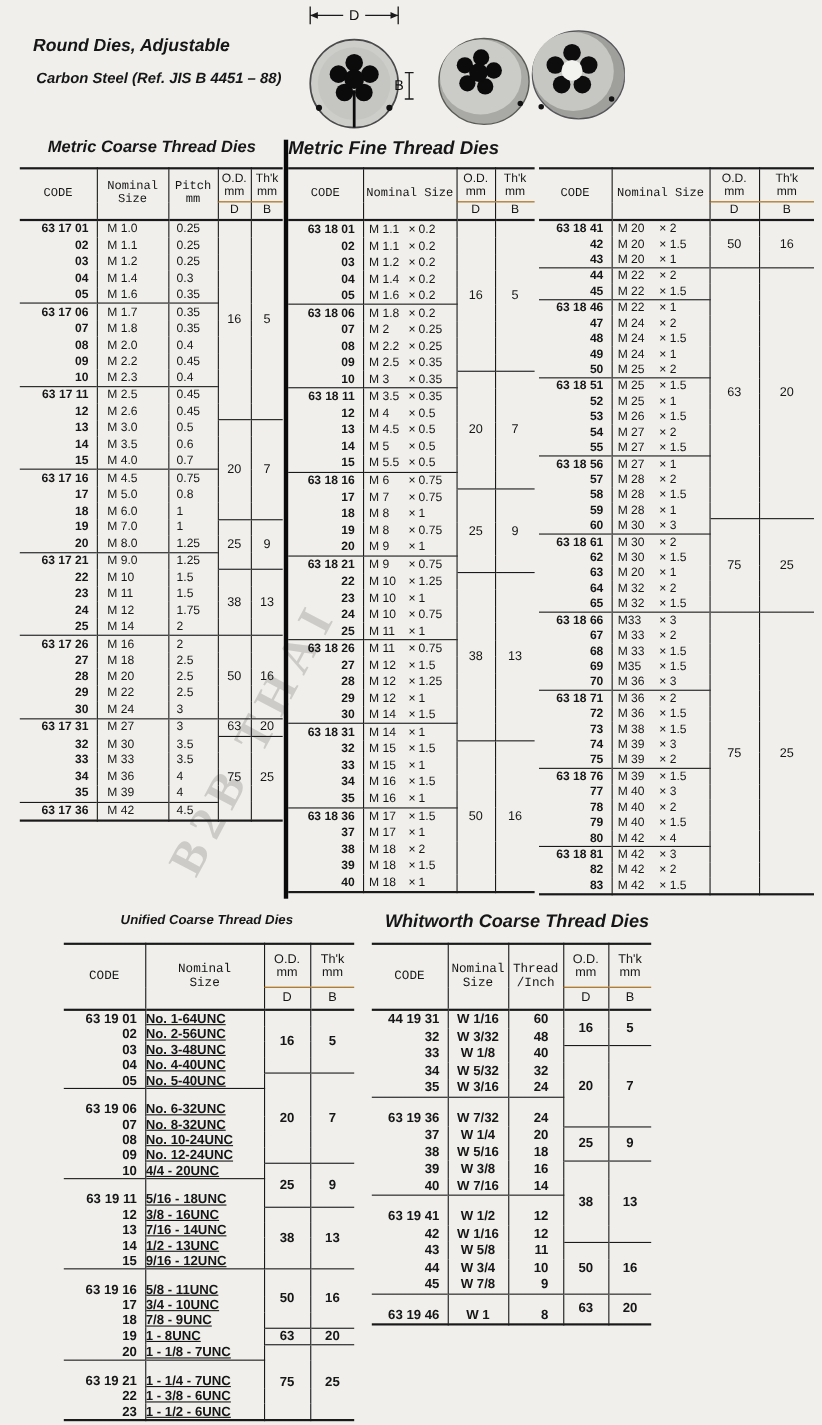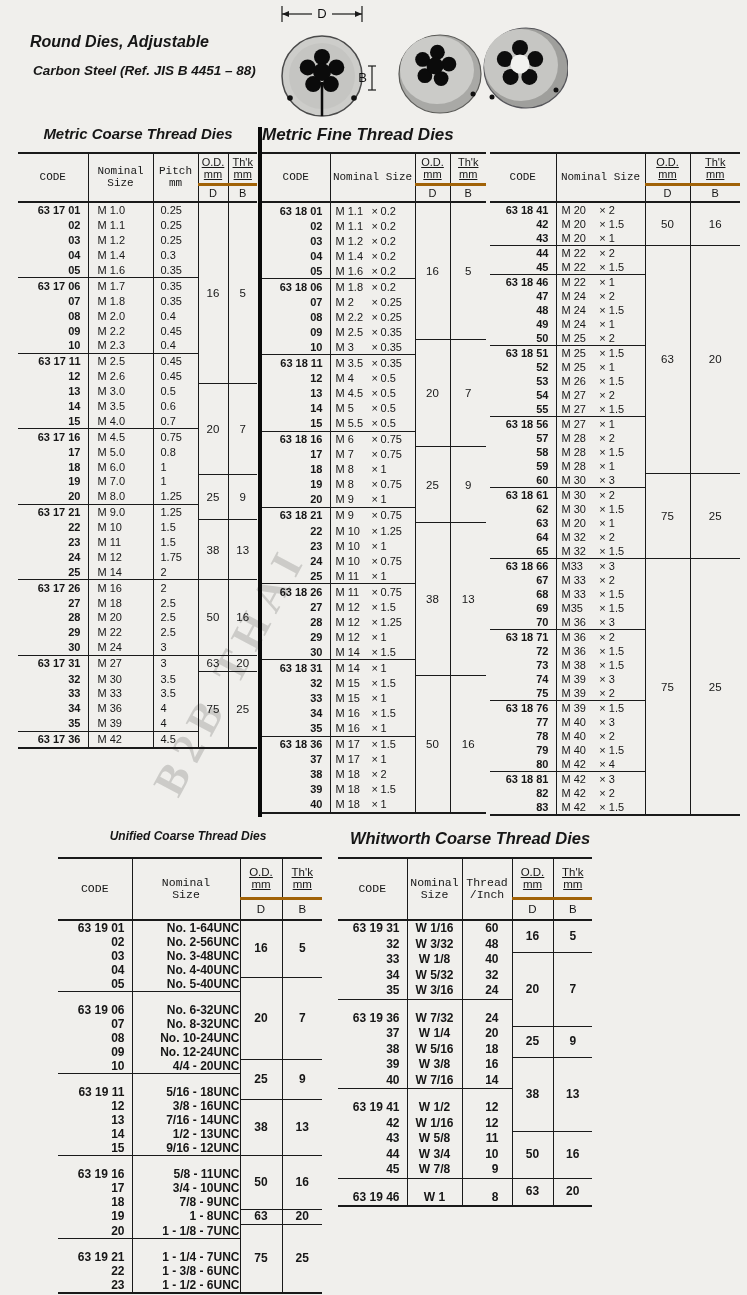--- a/index.html
+++ b/index.html
@@ -41,37 +41,37 @@
     white-space:pre-line;
   }
   .tm th{font-size:11px;line-height:11.5px;}
   .tb th{font-size:11.5px;line-height:12.5px;}
   .tm tr.t1 th{height:29px;}
   .tm tr.t2 th{height:15px;}
   .tb tr.t1 th{height:38px;}
   .tb tr.t2 th{height:19px;}
   .bl{border-left:1px solid #1a1a1a;}
   th.hspan{border-bottom:2px solid #1a1a1a;font-family:Liberation Mono, monospace;}
-  th.hsub{border-bottom:3px solid #a16207;text-decoration:underline;}
+  th.hsub{border-bottom:1px solid #a16207;}
   tr.t2 th{border-bottom:2px solid #1a1a1a;}
   .die td{vertical-align:middle;font-size:11px;line-height:12px;white-space:nowrap;}
   tr.rc td{height:14.9px;}
   tr.rfl td{height:15.05px;}
   tr.rfr td{height:14px;}
   .tb td{font-size:12px;font-weight:bold;line-height:13px;}
   tr.ru td{height:14px;}
   tr.rw td{height:15.5px;}
   td.code{font-weight:bold;text-align:right;padding-right:7px;}
   td.nomc{text-align:left;padding-left:9px;}
   td.pitch{text-align:left;padding-left:7px;}
   td.nomflex{text-align:left;padding-left:5px;}
   .nsz{display:inline-block;width:42%;text-align:left;}
   .nx{display:inline-block;width:15%;text-align:center;}
   .npt{display:inline-block;width:40%;text-align:left;}
-  td.nomu{text-align:right;}
+  td.nomu{text-align:left;text-decoration:underline;}
   td.nomw{text-align:center;}
   td.tpi{text-align:right;padding-right:13px;}
   td.od{text-align:center;font-size:11.5px;}
   .tb td.od{font-size:12px;}
   td.gline{border-top:1px solid #1a1a1a;}
   td.sep{border-top:1px solid #1a1a1a;}
   td.blk{border-top:1px solid #1a1a1a;padding-top:11px;}
 </style>
 </head>
 <body>
@@ -929,21 +929,21 @@
           <th class="bl hsub">Th'k
 mm</th>
         </tr>
         <tr class="t2">
           <th class="bl">D</th>
           <th class="bl">B</th>
         </tr>
       </thead>
       <tbody>
         <tr class="rw">
-          <td class="code">63 19 31</td>
+          <td class="code">44 19 31</td>
           <td class="bl nomw">W 1/16</td>
           <td class="bl tpi">60</td>
           <td class="bl od" rowspan="2">16</td>
           <td class="bl od" rowspan="2">5</td>
         </tr>
         <tr class="rw">
           <td class="code">32</td>
           <td class="bl nomw">W 3/32</td>
           <td class="bl tpi">48</td>
         </tr>

